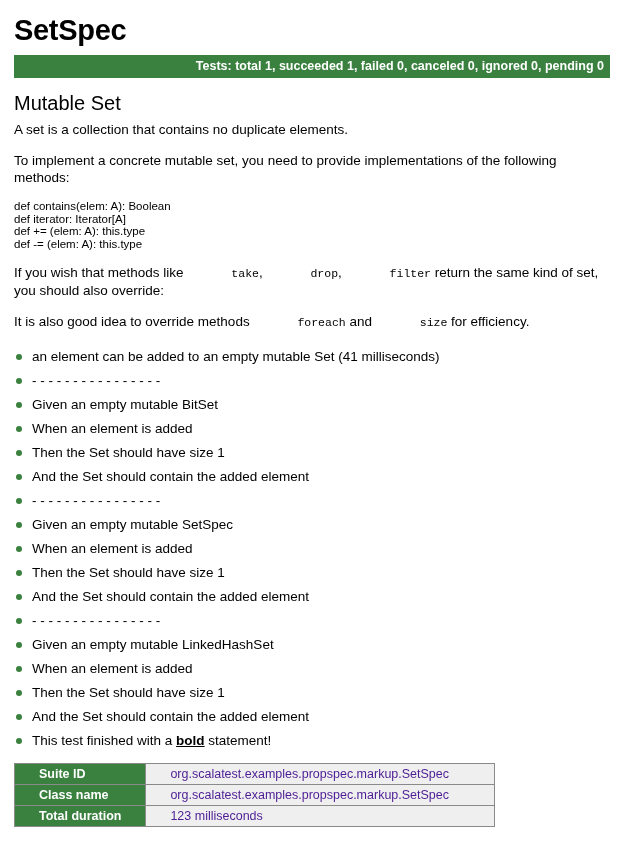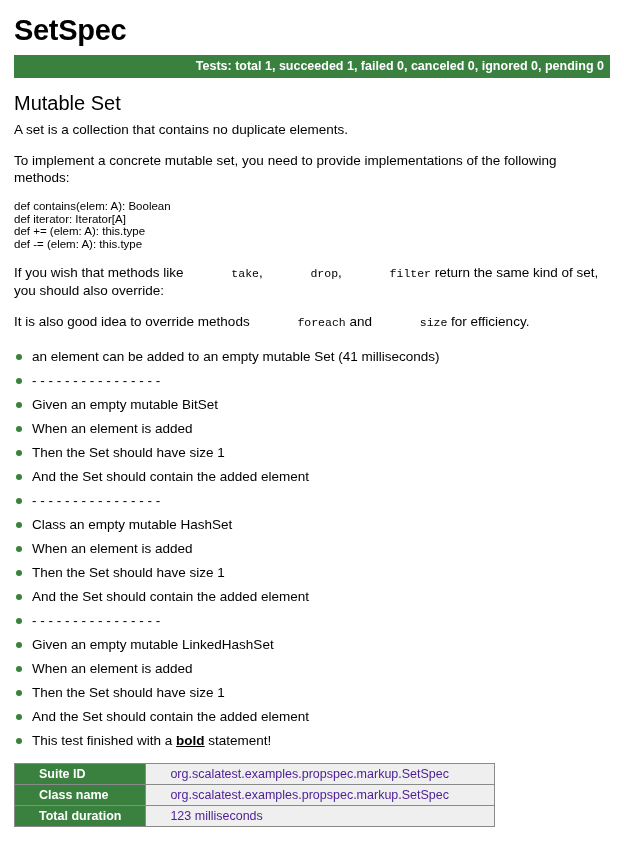--- a/index.html
+++ b/index.html
@@ -137,21 +137,21 @@
   </p>
 
   <ul class="results" id="results-list">
       <li><span>an element can be added to an empty mutable Set (41 milliseconds)</span></li>
       <li><span class="sep">- - - - - - - - - - - - - - - -</span></li>
       <li><span>Given an empty mutable BitSet</span></li>
       <li><span>When an element is added</span></li>
       <li><span>Then the Set should have size 1</span></li>
       <li><span>And the Set should contain the added element</span></li>
       <li><span class="sep">- - - - - - - - - - - - - - - -</span></li>
-      <li><span>Class an empty mutable HashSet</span></li>
+      <li><span>Given an empty mutable SetSpec</span></li>
       <li><span>When an element is added</span></li>
       <li><span>Then the Set should have size 1</span></li>
       <li><span>And the Set should contain the added element</span></li>
       <li><span class="sep">- - - - - - - - - - - - - - - -</span></li>
       <li><span>Given an empty mutable LinkedHashSet</span></li>
       <li><span>When an element is added</span></li>
       <li><span>Then the Set should have size 1</span></li>
       <li><span>And the Set should contain the added element</span></li>
       <li><span>This test finished with a </span><b>bold</b><span> statement!</span></li>
     </ul>

